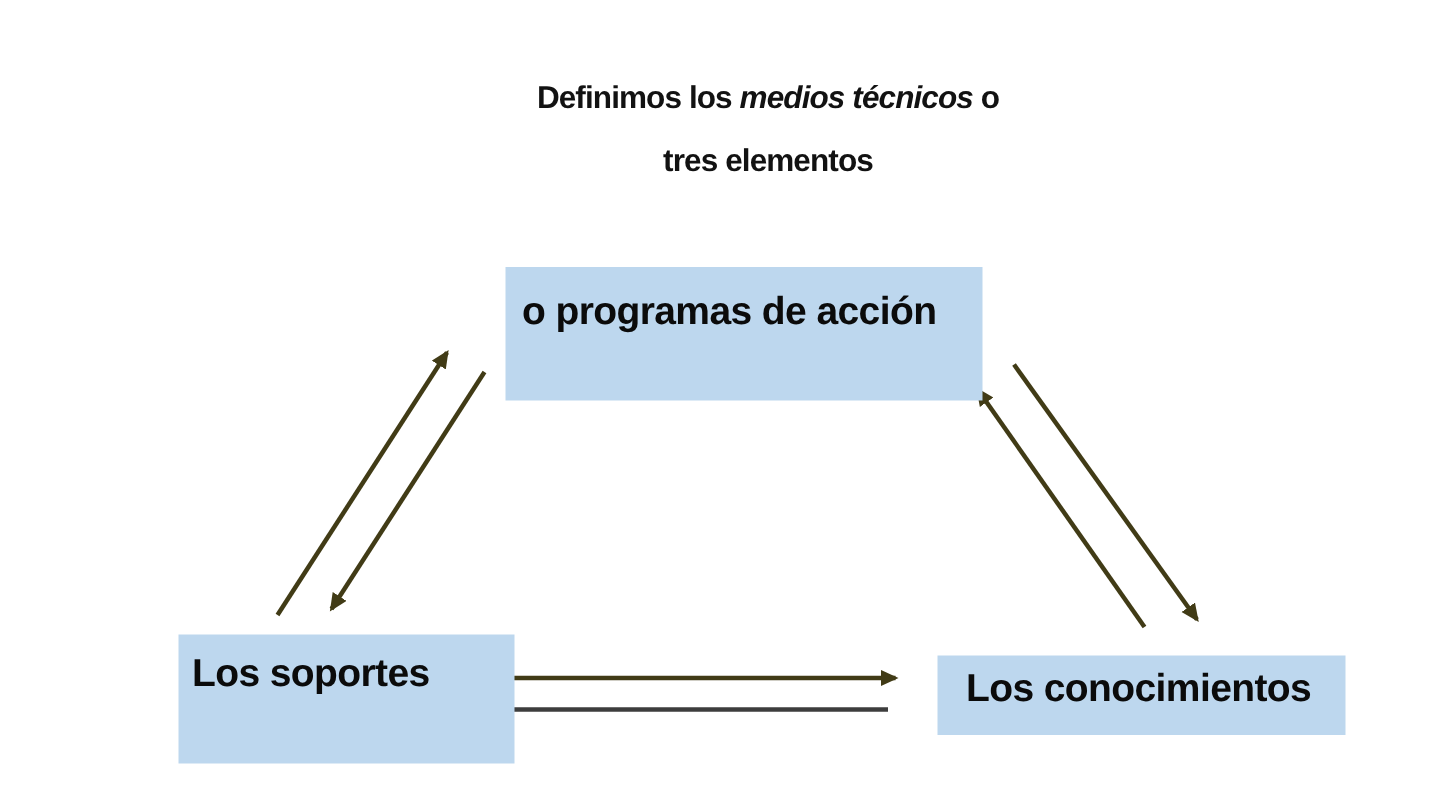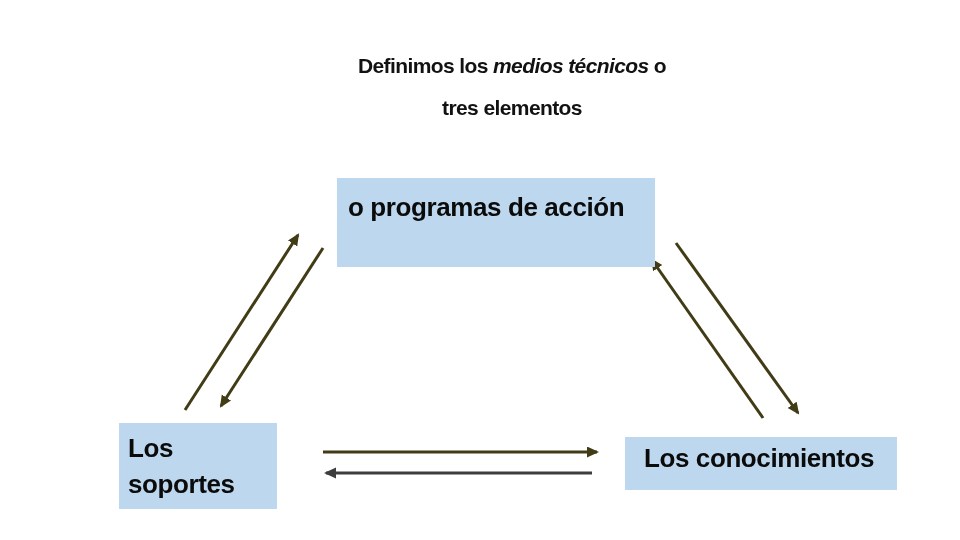--- a/index.html
+++ b/index.html
@@ -16,21 +16,21 @@
   .slide-title .it{font-style:italic;}
   .bluebox{
     position:absolute;box-sizing:border-box;
     font-weight:700;color:#0b0b0b;letter-spacing:-0.4px;
   }
   #box-procedures{
     left:337px;top:178px;width:318px;height:89px;
     font-size:26px;line-height:33px;padding:13px 4px 0 11px;
   }
   #box-supports{
-    left:119px;top:423px;width:158px;height:86px;
+    left:119px;top:423px;width:224px;height:86px;
     font-size:26px;line-height:36px;padding:7px 4px 0 9px;
   }
   #box-knowledge{
     left:625px;top:437px;width:272px;height:53px;
     font-size:26px;line-height:36px;padding:3px 4px 0 19px;
   }
   #arrows-layer{
     position:absolute;left:0;top:0;width:960px;height:540px;
   }
 </style>

